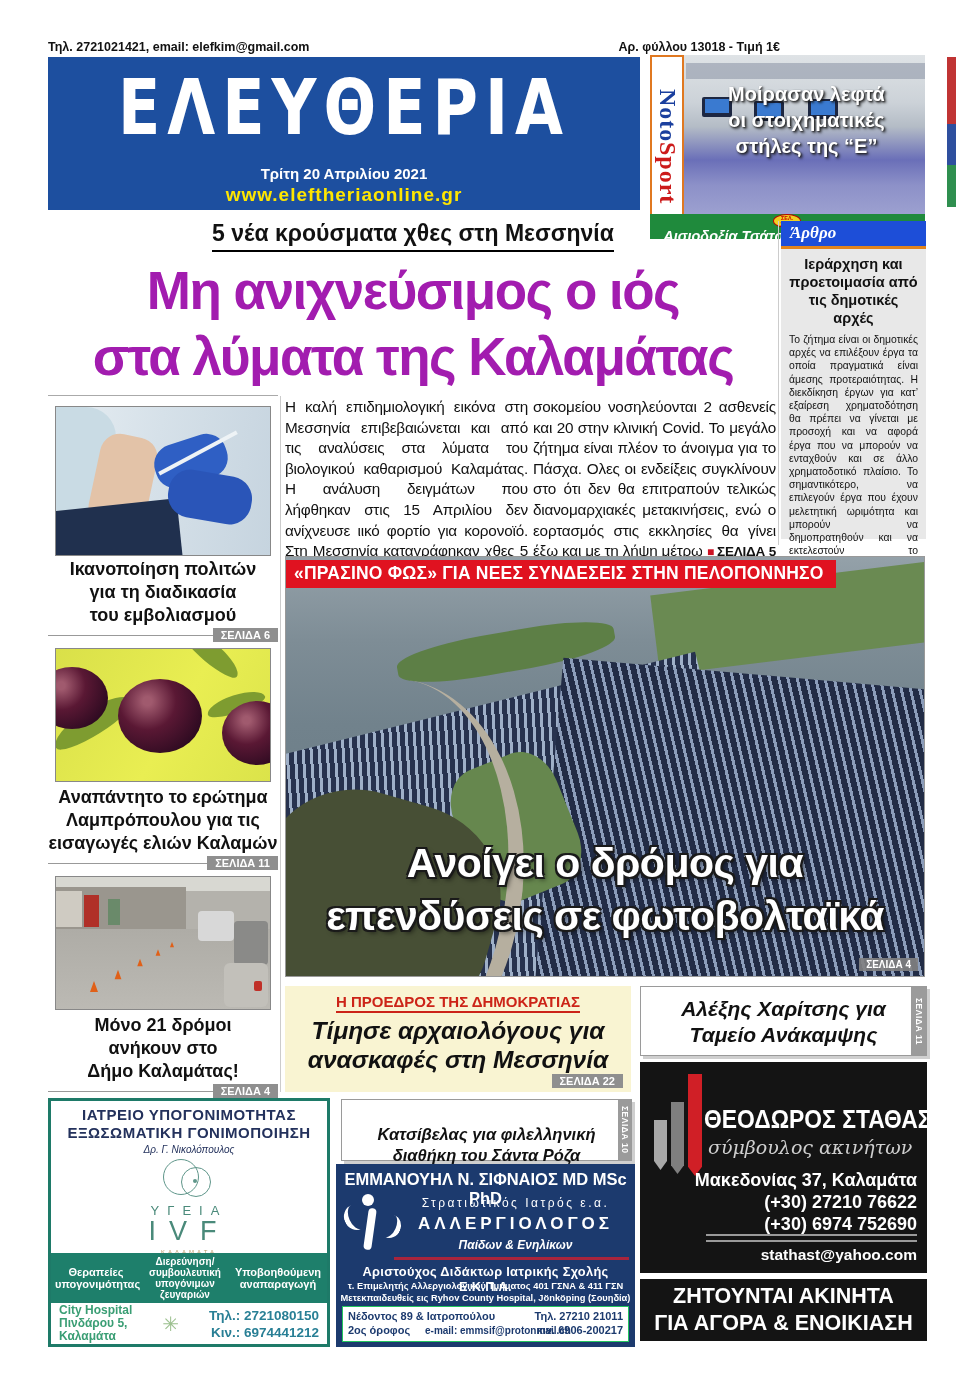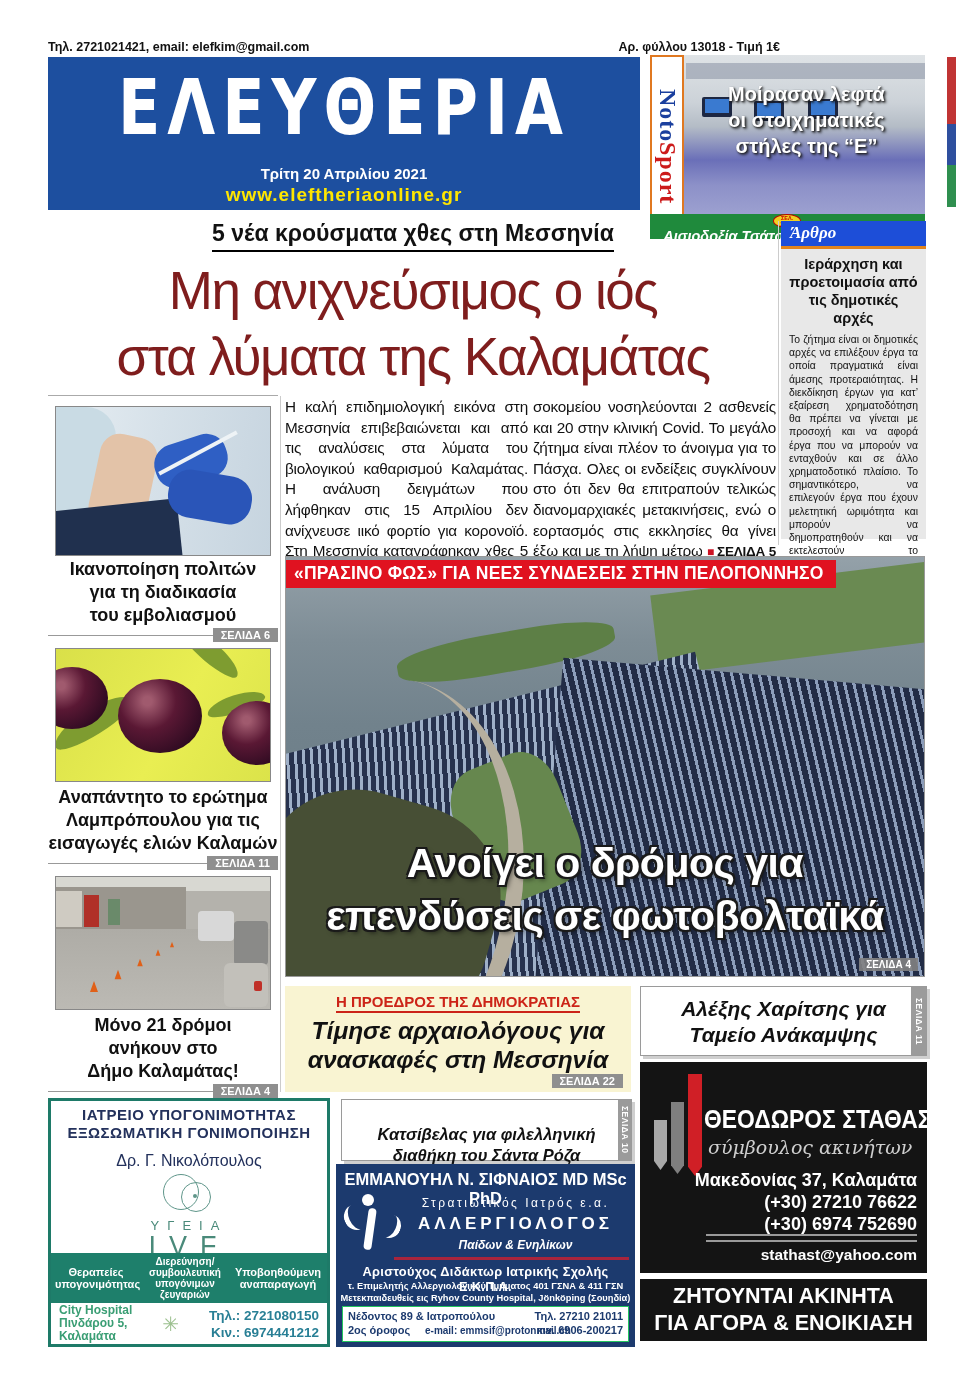--- a/index.html
+++ b/index.html
@@ -35,21 +35,21 @@
   .ns-badge{width:26px;height:19px;border-radius:50%;background:#f0d020;border:1px solid #b00;
     margin:0 5px 0 4px;display:flex;flex-direction:column;align-items:center;justify-content:center;
     color:#c00;font-weight:bold;font-size:5.5px;line-height:6px;}
   .ns-striptext{font-weight:bold;font-style:italic;font-size:14.5px;flex:1;text-align:center;padding-right:6px;}
   .edge-sliver{left:947px;top:57px;width:9px;height:150px;
     background:linear-gradient(180deg,#c03434 0 45%,#2e4f9e 45% 72%,#2f8f4f 72% 100%);}
 
   
   .lead-block{left:48px;top:220px;width:730px;text-align:center;}
   .kicker{display:inline-block;font-weight:bold;font-size:23px;border-bottom:2.5px solid #000;padding-bottom:3px;}
-  .headline{font-weight:normal;font-size:53px;line-height:66px;letter-spacing:-1.5px;color:#7f1d1d;margin-top:6px;}
+  .headline{font-weight:bold;font-size:53px;line-height:66px;letter-spacing:-1.5px;color:#a21caf;margin-top:6px;}
 
   
   .arthro{left:781px;top:221px;width:145px;height:318px;background:#e8e8e8;box-sizing:border-box;}
   .arthro-head{background:#1d4ed8;color:#fff;font-family:"Liberation Serif",serif;font-style:italic;
     font-weight:bold;font-size:17px;padding:2px 0 3px 9px;border-bottom:3px solid #e2841c;}
   .arthro-body{padding:6px 8px 0 8px;}
   .arthro-title{font-weight:bold;font-size:14.5px;line-height:18px;text-align:center;margin-bottom:6px;}
   .arthro-text{font-size:10.4px;line-height:13.2px;text-align:justify;}
   .arthro-foot{margin:6px 8px 0 8px;border-top:1px solid #555;text-align:right;
     font-weight:bold;font-style:italic;font-size:11px;padding-top:3px;}
@@ -134,21 +134,21 @@
   .sif-redline{position:absolute;left:58px;right:6px;top:93px;height:3px;background:#a8243c;}
   .sif-cred1{position:absolute;left:0;right:0;top:100px;text-align:center;font-weight:bold;font-size:12.8px;letter-spacing:.3px;}
   .sif-cred{position:absolute;left:0;right:0;text-align:center;font-weight:bold;font-size:9.3px;}
   .sif-foot{position:absolute;left:6px;right:6px;bottom:5px;height:34px;background:#fff;color:#1c3a6e;border:1px solid #22c55e;}
   .sif-foot span{position:absolute;font-weight:bold;}
 
   
   .ivf{left:48px;top:1098px;width:282px;height:249px;background:#fff;border:3px solid #1e7a68;box-sizing:border-box;
     text-align:center;color:#23315c;}
   .ivf-t{font-weight:bold;font-size:15px;letter-spacing:.5px;line-height:18px;}
-  .ivf-doc{font-size:16px;margin-top:10px;}
+  .ivf-doc{font-size:10px;margin-top:2px;font-style:italic;}
   .ivf-circ{position:relative;height:44px;margin-top:2px;}
   .ivf-circ .c{position:absolute;border:1.5px solid #5f968a;border-radius:50%;}
   .ivf-logo1{color:#4a8a7a;font-size:13px;letter-spacing:8px;margin-top:2px;}
   .ivf-logo2{color:#4a8a7a;font-size:27px;letter-spacing:13px;margin-top:-2px;}
   .ivf-logo3{color:#b89a6a;font-size:6px;letter-spacing:3px;margin-top:2px;}
   .ivf-band{position:absolute;left:0;right:0;top:152px;height:50px;background:#1e7f6b;color:#fff;
     display:flex;align-items:center;justify-content:space-between;padding:0 4px;}
   .ivf-band div{font-weight:bold;font-size:11px;line-height:12px;}
   .ivf-foot{position:absolute;left:0;right:0;top:202px;bottom:0;display:flex;align-items:center;justify-content:space-between;padding:0 8px;}
   .ivf-addr{color:#3a9e74;font-weight:bold;font-size:12px;line-height:13px;text-align:left;}

